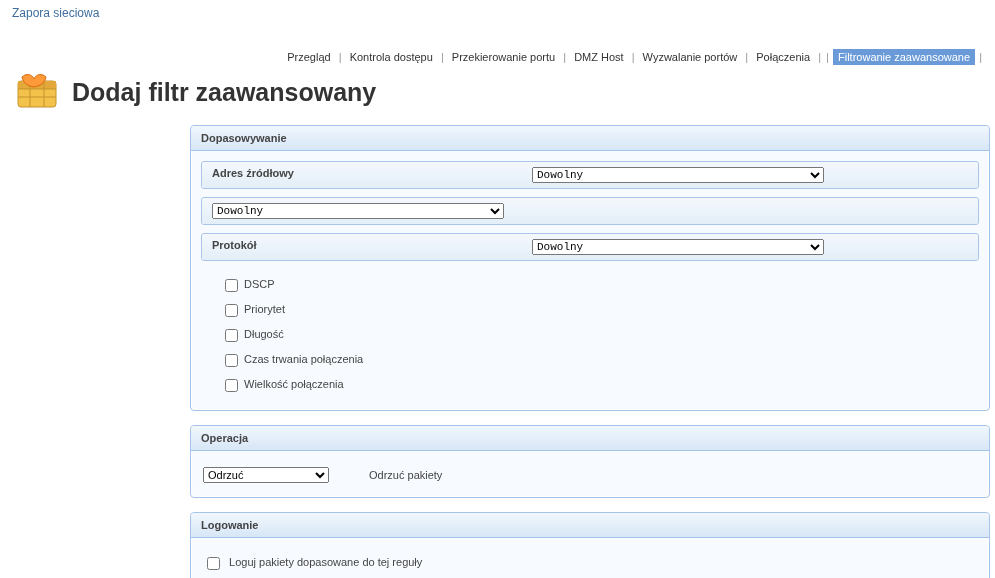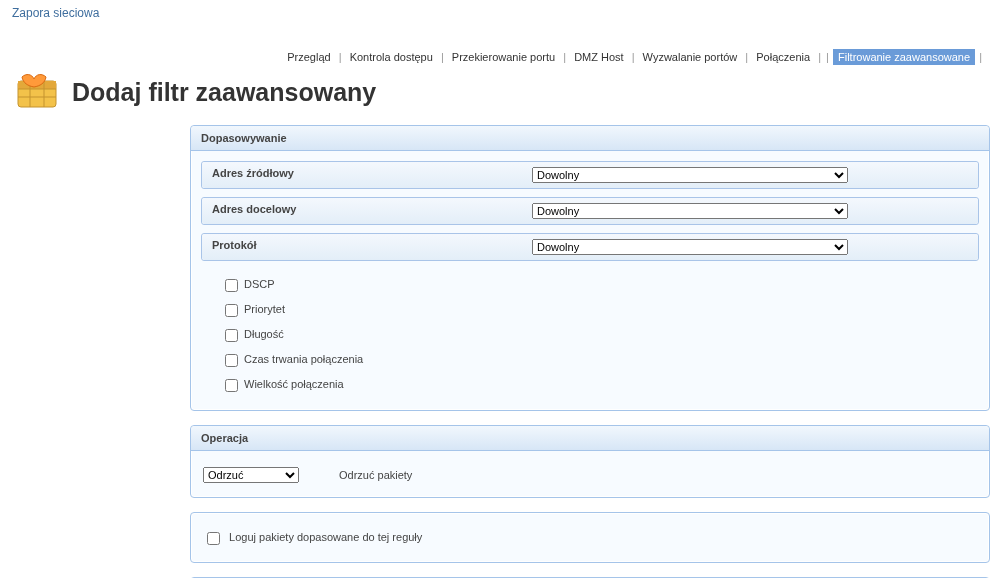--- a/index.html
+++ b/index.html
@@ -50,32 +50,32 @@
 
   
   .inner{border:1px solid var(--row-border);border-radius:3px;margin-bottom:8px;}
   .inner-header{
     display:flex;
     background:linear-gradient(to bottom,var(--sub-header-top),var(--sub-header-bot));
     border-radius:3px;
     padding:5px 10px;font-weight:bold;color:#444;font-size:11px;
   }
   .inner-header .label{flex:0 0 320px;}
-  .inner-header select{width:316px;font-size:11px;}
+  .inner-header select{width:292px;font-size:11px;font-family:Liberation Mono, monospace;}
 
   
   .cblist{padding:4px 4px 2px 20px;}
   .cblist label{display:block;padding:3px 0;color:#444;}
   .cblist input[type=checkbox]{margin-right:6px;vertical-align:middle;}
 
   
   .row-flex{display:flex;align-items:center;}
 
   .op-body{display:flex;align-items:center;padding:6px 2px 4px 2px;}
-  .op-body select{width:96px;font-size:11px;margin-right:40px;}
+  .op-body select{width:126px;font-size:11px;margin-right:40px;}
   .op-body .desc{color:#444;}
 
   .log-body{padding:6px 2px 4px 2px;}
   .log-body label{color:#444;}
   .log-body input[type=checkbox]{margin-right:6px;vertical-align:middle;}
 </style>
 </head>
 <body>
 
 <div class="page">
@@ -125,21 +125,20 @@
 
         <div class="inner">
           <div class="inner-header">
             <span class="label">Adres źródłowy</span>
             <select><option value="Dowolny">Dowolny</option></select>
           </div>
         </div>
 
         <div class="inner">
           <div class="inner-header">
-            <span class="label">Adres docelowy</span>
             <select><option value="Dowolny">Dowolny</option></select>
           </div>
         </div>
 
         <div class="inner">
           <div class="inner-header">
             <span class="label">Protokół</span>
             <select><option value="Dowolny">Dowolny</option></select>
           </div>
         </div>
@@ -159,20 +158,21 @@
       <div class="panel-header">Operacja</div>
       <div class="panel-body">
         <div class="op-body">
           <select><option value="Odrzuć">Odrzuć</option></select>
           <span class="desc">Odrzuć pakiety</span>
         </div>
       </div>
     </div>
 
     <div class="panel">
+      <div class="panel-header">Logowanie</div>
       <div class="panel-body">
         <div class="log-body">
           <label>
             <input type="checkbox" style="">
             <span>Loguj pakiety dopasowane do tej reguły</span>
           </label>
         </div>
       </div>
     </div>
 

